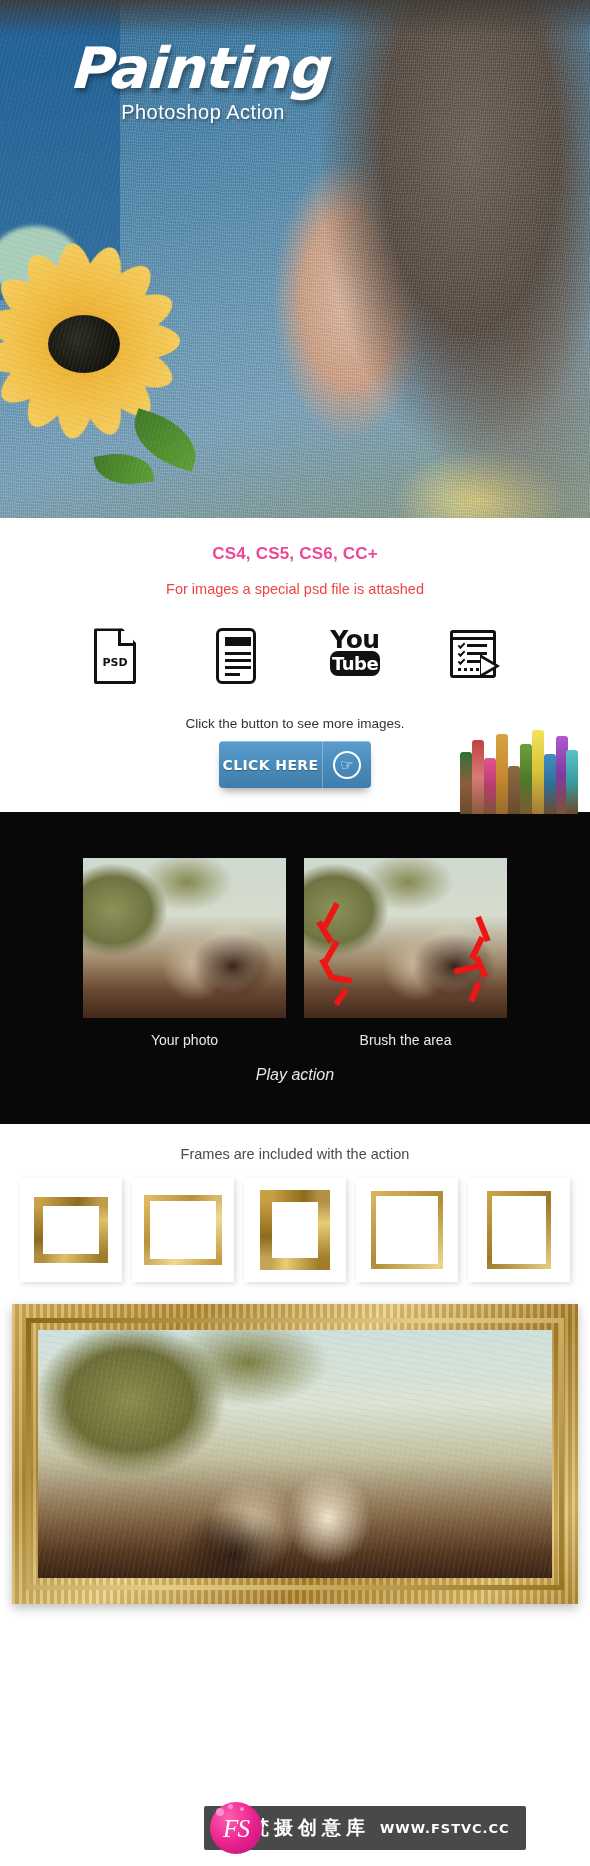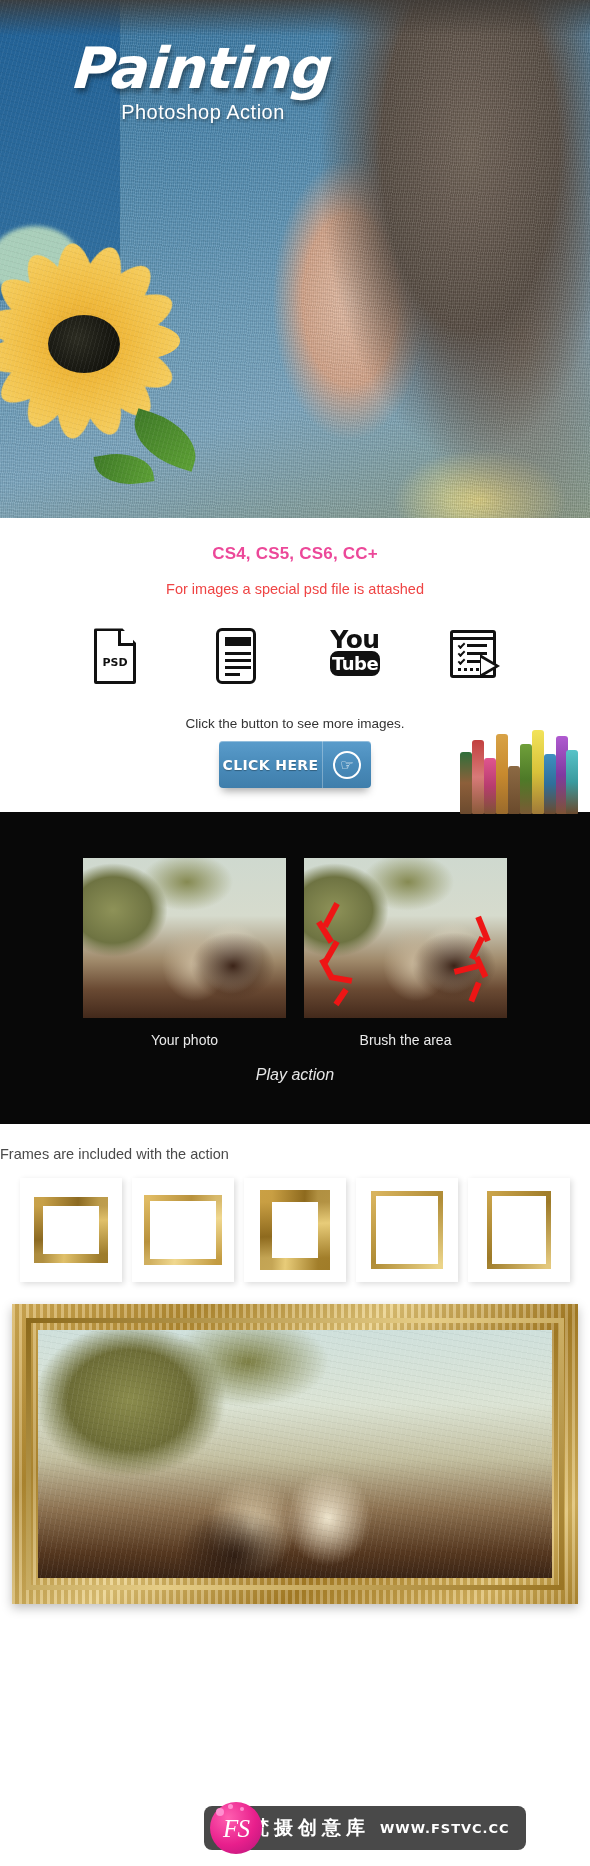--- a/index.html
+++ b/index.html
@@ -158,21 +158,21 @@
       radial-gradient(ellipse 64px 40px at 104px 24px, #868a52 0%, rgba(134,138,82,0) 72%),
       linear-gradient(180deg,#cfd9cf 0%, #d6dbcd 36%, #a08a6b 64%, #6a4a33 82%, #43291b 100%);
   }
   .ph-strokes { position:absolute; inset:0; }
   .stroke { position:absolute; background:#ee1515; }
   .lab-row { display:flex; justify-content:center; gap:18px; margin-top:14px; }
   .lab { width:203px; text-align:center; color:#eaeaea; font-size:14px; }
   .play { text-align:center; color:#e6e6e6; font-size:16px; margin-top:18px;font-style:italic; }
 
   
-  .frames-sec { background:#fff; padding:22px 0 4px; }
+  .frames-sec { background:#fff; padding:22px 0 4px; text-align:center; }
   .frames-title { font-size:14.5px; color:#4a4a4a; }
   .frames-row { display:flex; justify-content:center; align-items:center;
                 gap:10px; margin-top:16px; }
   .fr-cell { width:102px; height:104px; background:#fff;
              box-shadow:2px 2px 6px rgba(0,0,0,.14);
              display:flex; align-items:center; justify-content:center; }
   .fr { background:#fff; }
   .fr1 { width:74px; height:66px; border:9px solid; border-image:linear-gradient(135deg,#c9a24a,#8c6a22,#e0c06a,#9c7a2a) 1; }
   .fr2 { width:78px; height:70px; border:6px solid; border-image:linear-gradient(135deg,#e0bb63,#b8913c,#f0d88f,#c29a3f) 1; }
   .fr3 { width:70px; height:80px; border:12px solid; border-image:linear-gradient(135deg,#caa044,#8e6a1e,#e8cc79,#a07c28) 1; }
@@ -199,21 +199,21 @@
       linear-gradient(180deg,#cfe0dc 0%, #dbe3d4 30%, #c3bfa0 52%, #8e7352 72%, #55371f 90%, #3a2415 100%);
   }
   .bigart .weave { position:absolute; inset:0; opacity:.5;
     background:
       repeating-linear-gradient(100deg, rgba(255,255,255,.13) 0 1px, transparent 1px 5px),
       repeating-linear-gradient(10deg, rgba(0,0,0,.07) 0 1px, transparent 1px 6px); }
 
   
   .watermark { position:absolute; left:204px; bottom:16px; height:44px;
     display:flex; align-items:center; padding:0 16px 0 46px;
-    background:rgba(28,28,28,.80); border-radius:8px;text-align:center; }
+    background:rgba(28,28,28,.80); border-radius:2px;text-align:center; }
   .wm-logo { position:absolute; left:6px; top:-4px; width:52px; height:52px;
     border-radius:50%;
     background:radial-gradient(circle at 35% 30%, #ff5fb0, #e81f8c 55%, #b3157a 100%);
     display:flex; align-items:center; justify-content:center; }
   .wm-logo .fs { font-family:"Liberation Serif", serif; font-style:italic;
     font-size:25px; color:#fff; line-height:1; letter-spacing:-1px; }
   .wm-logo .dot { position:absolute; border-radius:50%; background:#ff8fd0; }
   .wm-cn { color:#fff; font-size:19px; letter-spacing:5px;
            font-family:"DejaVu Sans", sans-serif; font-weight:bold; }
   .wm-url { color:#fff; font-size:13px; letter-spacing:1px; margin-left:10px;

